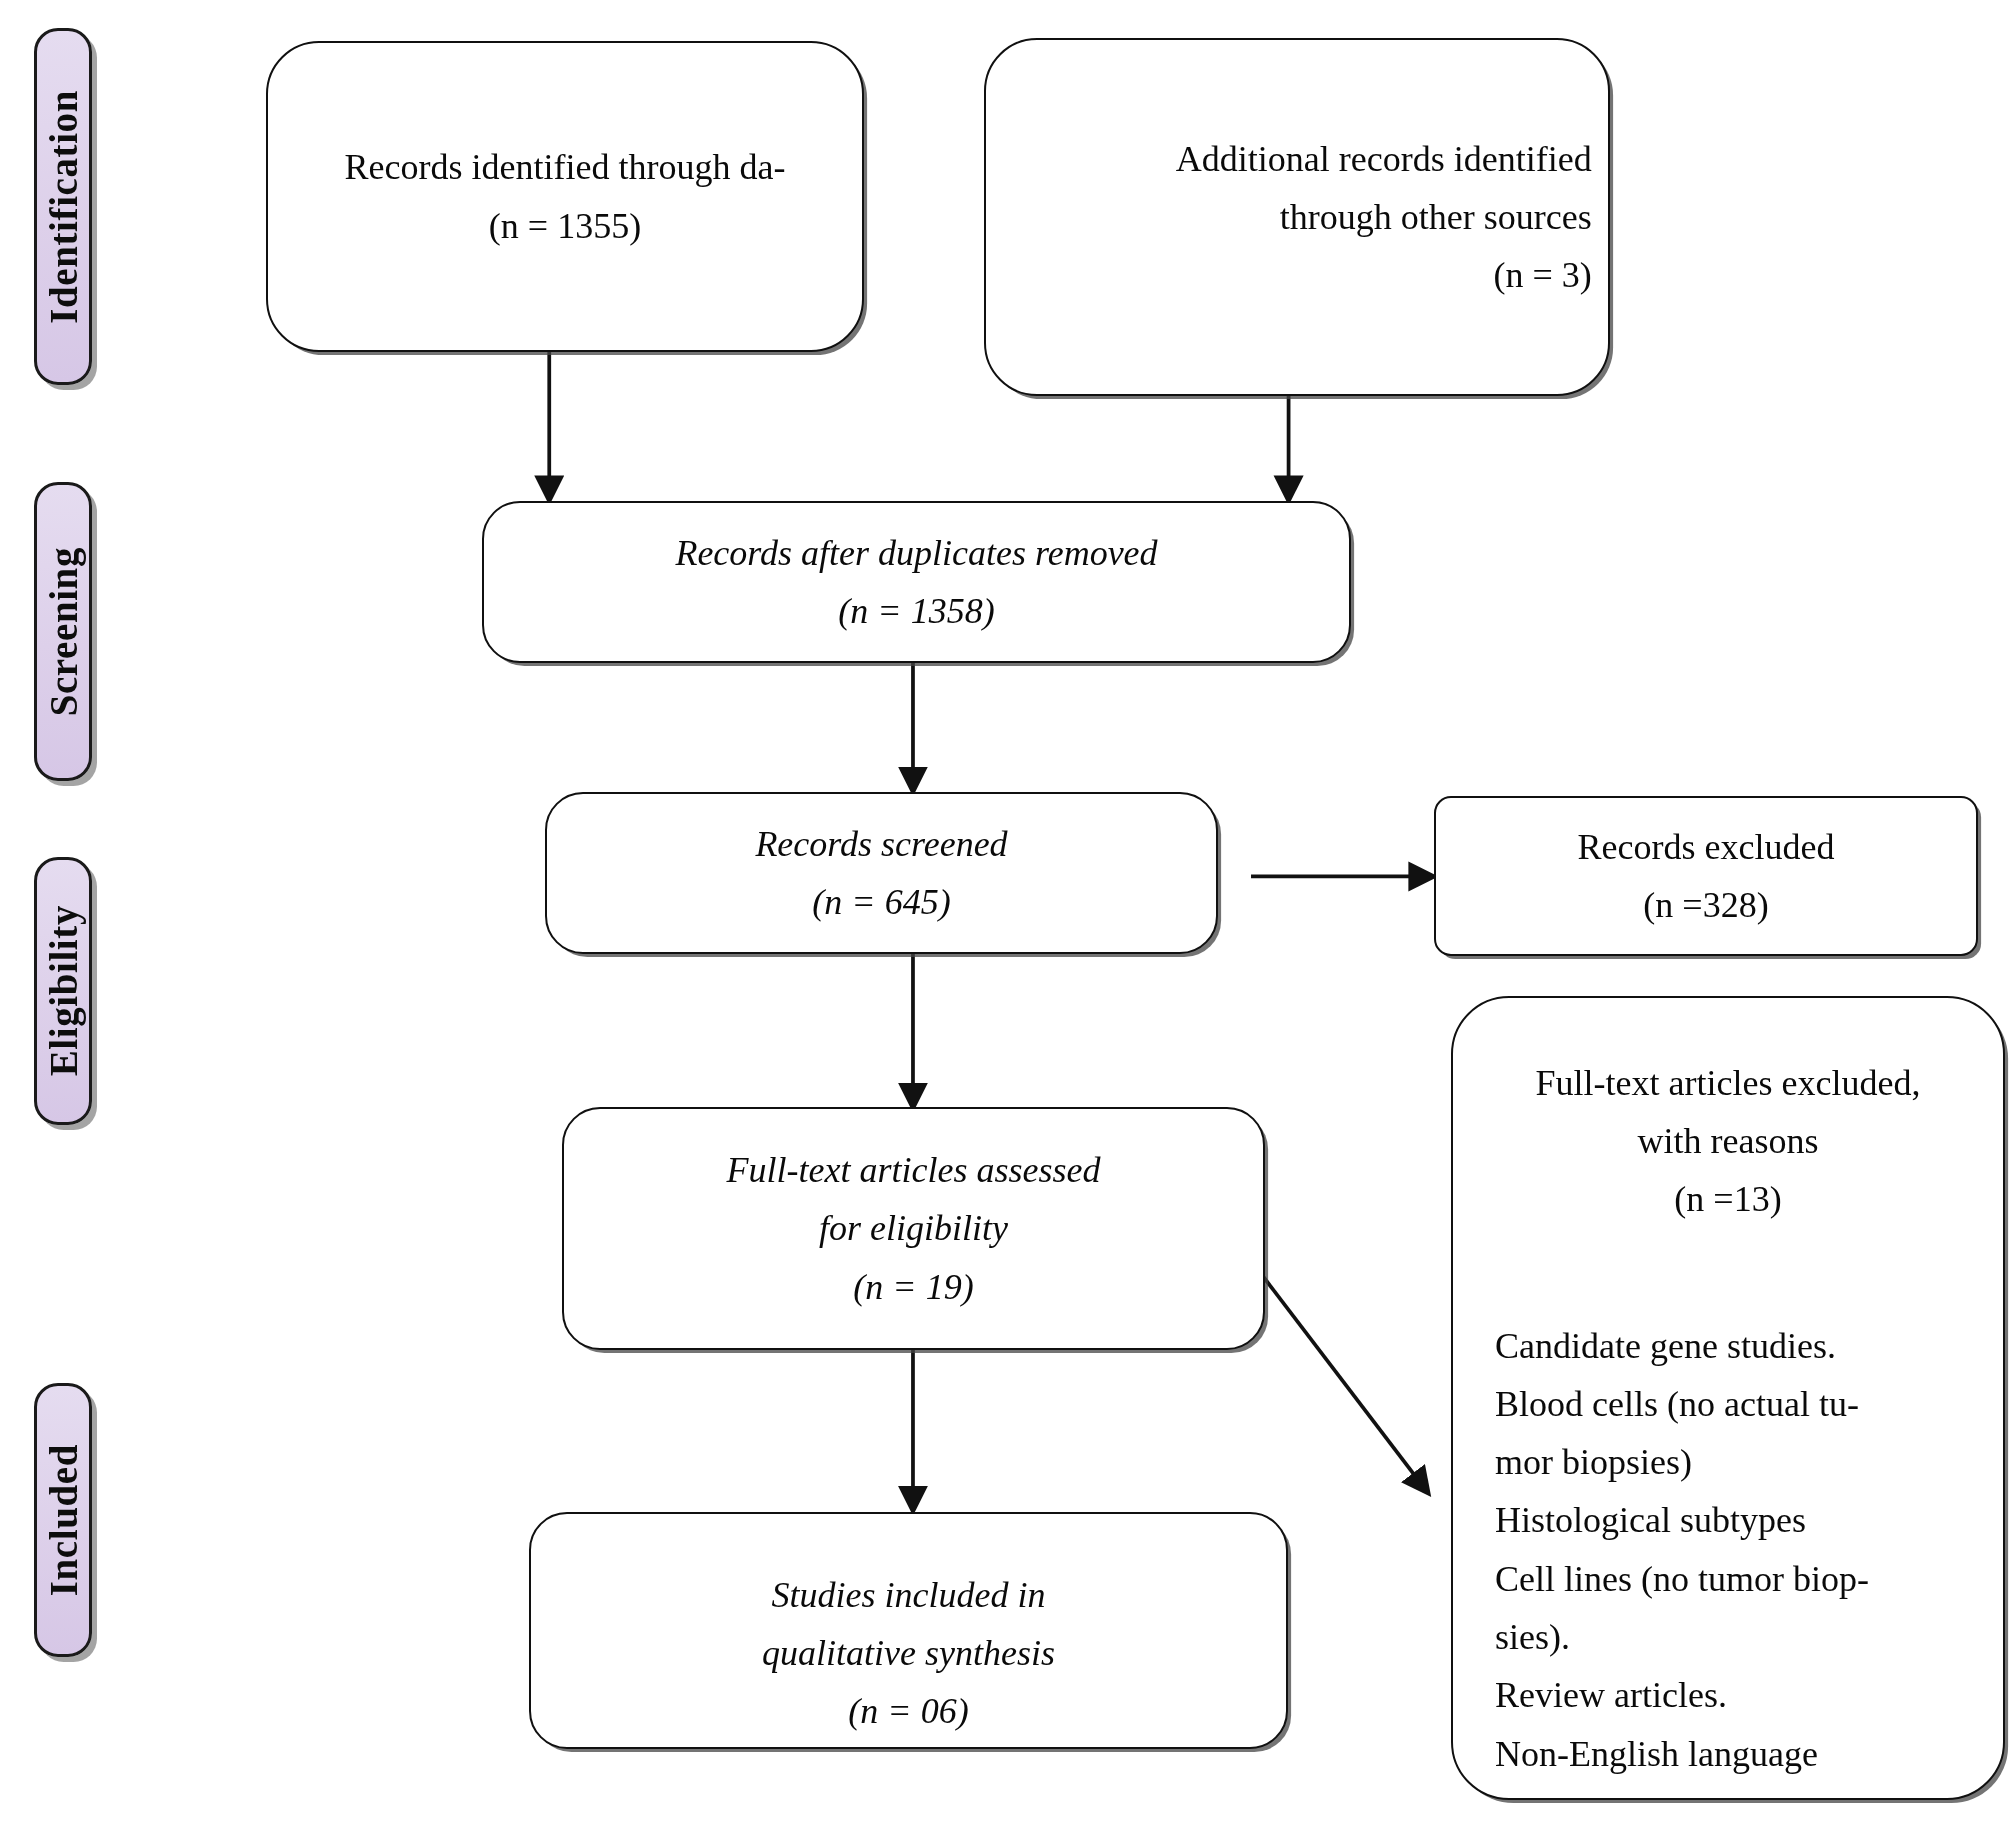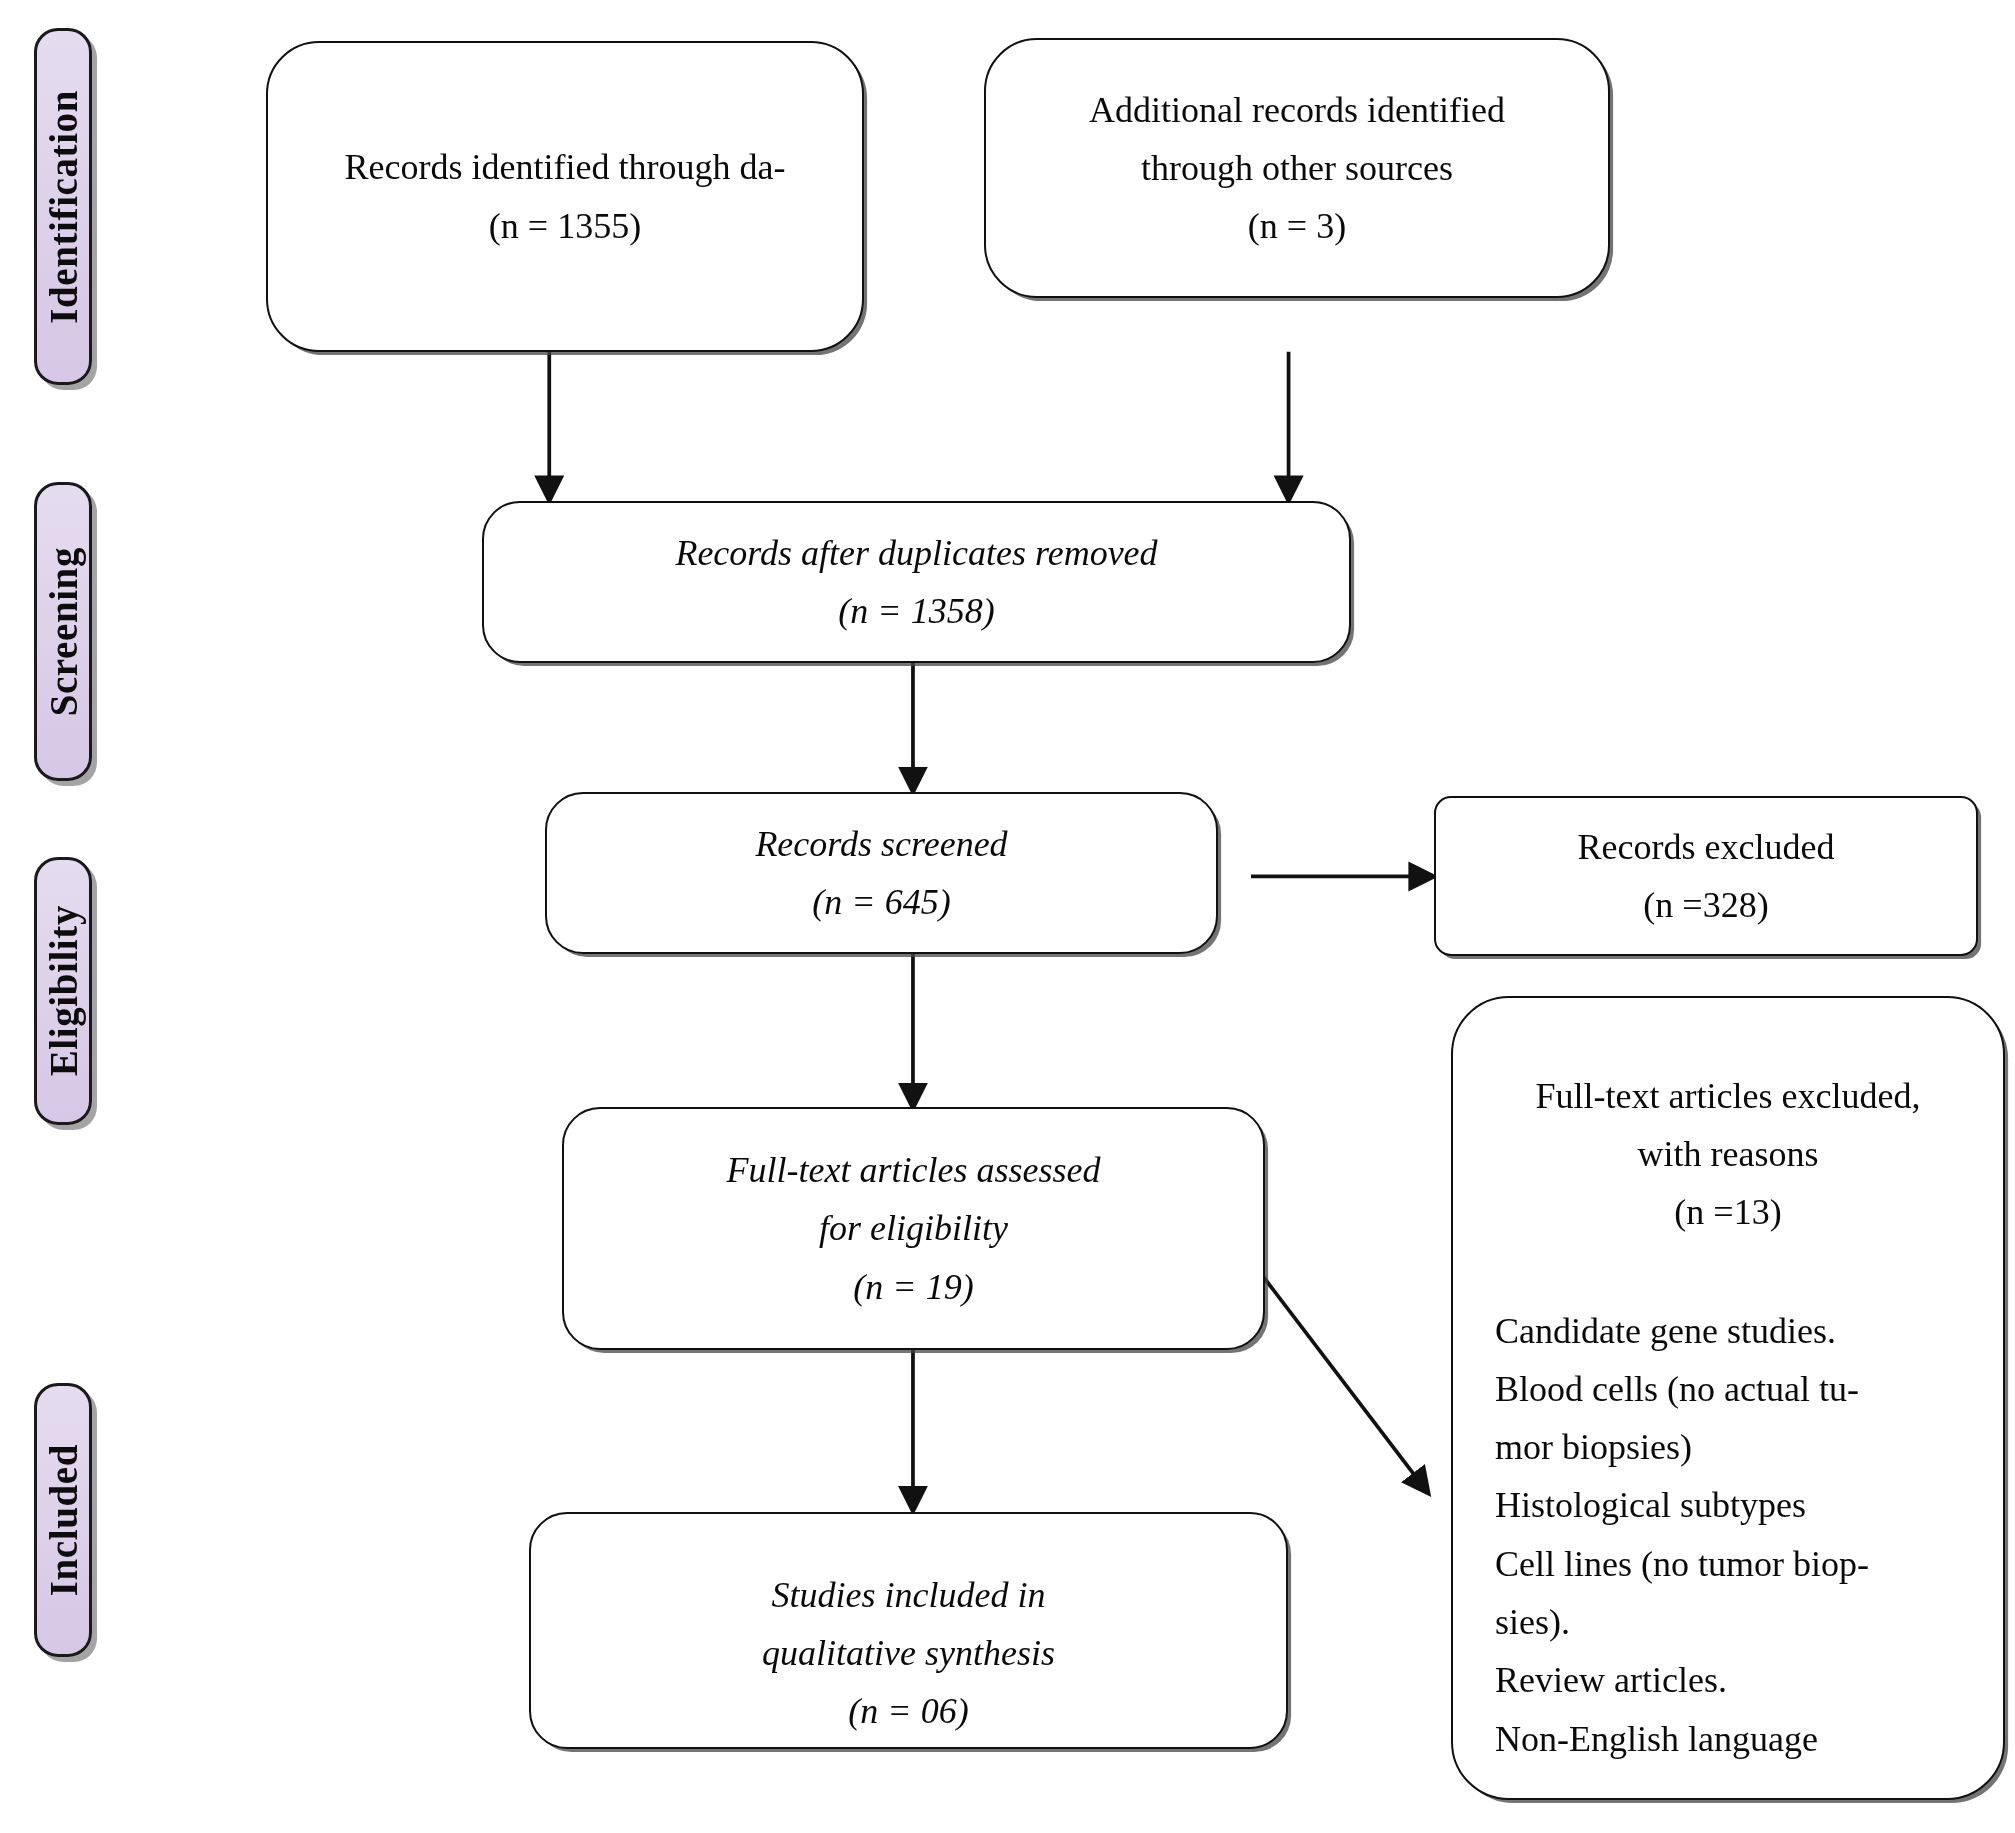--- a/index.html
+++ b/index.html
@@ -60,22 +60,22 @@
   }
   .flow-box .ln { display: block; white-space: nowrap; }
 
   .r-big    { border-radius: 53px; }
   .r-med    { border-radius: 38px; font-style: italic; }
   .r-small  { border-radius: 17px; }
   .r-tall   { border-radius: 58px; }
 
   
   .reasons-box {
-    justify-content: flex-end;
-    padding: 38px 21px 30px 21px;
+    justify-content: space-between;
+    padding: 38px 21px 15px 21px;
   }
   .reasons-head {
     width: 100%;
     text-align: center;
     margin-top: 17.5px;
   }
   .reasons-head .ln { display: block; }
   .reasons-gap { height: 60px; }
   .reasons-list {
     width: 100%;
@@ -153,21 +153,21 @@
 
   <div class="stage-pill" style="left:34px; top:1383px; width:58px; height:274px;">
     <span class="stage-label">Included</span>
   </div>
 
   <div class="flow-box r-big" style="left:266px; top:41px; width:598px; height:311px;">
     <span class="ln">Records identified through da-</span>
     <span class="ln">(n = 1355)</span>
   </div>
 
-  <div class="flow-box r-big" style="left:984px; top:38px; width:626px; height:260px;">
+  <div class="flow-box r-big" style="left:984px; top:38px; width:626px; height:358px;align-items:flex-end;">
     <span class="ln">Additional records identified</span>
     <span class="ln">through other sources</span>
     <span class="ln">(n = 3)</span>
   </div>
 
   <div class="flow-box r-med" style="left:482px; top:501px; width:869px; height:162px;">
     <span class="ln">Records after duplicates removed</span>
     <span class="ln">(n = 1358)</span>
   </div>
 

